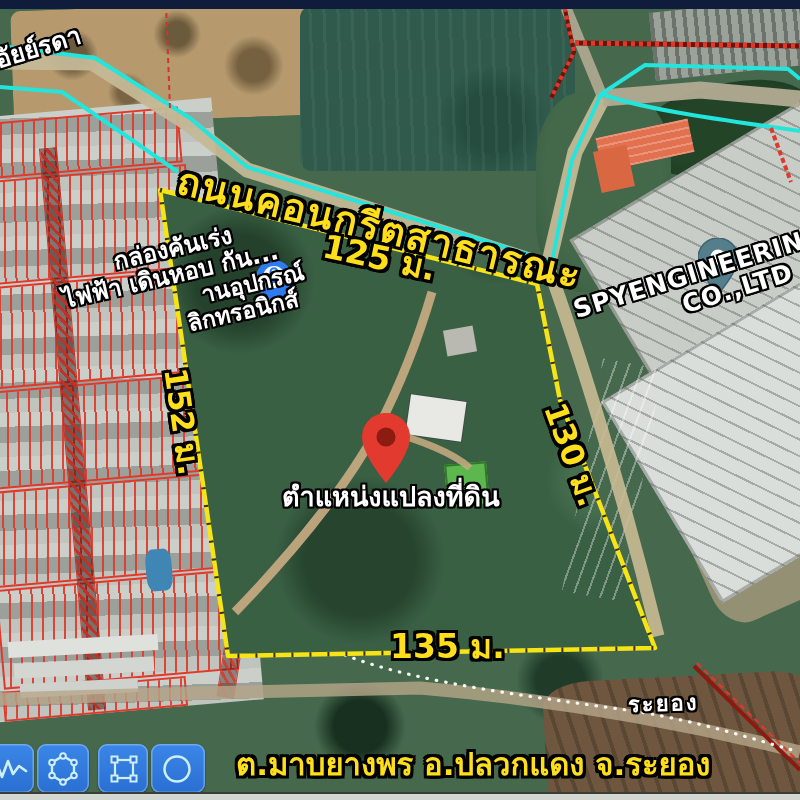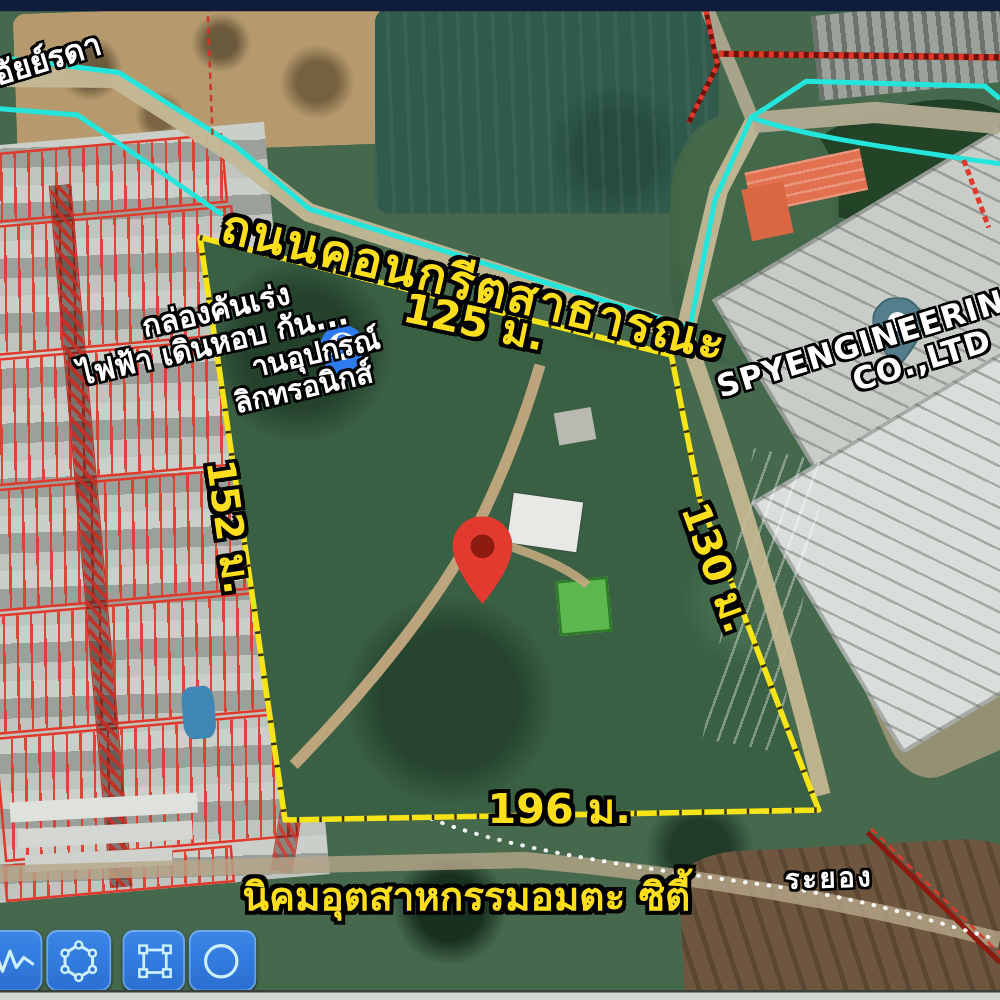--- a/index.html
+++ b/index.html
@@ -150,38 +150,39 @@
     <path d="M24,0 C10.7,0 0,10.7 0,24 C0,42 24,70 24,70 C24,70 48,42 48,24 C48,10.7 37.3,0 24,0 Z" fill="#e23a2e"></path>
     <circle cx="24" cy="24" r="9.5" fill="#8c1b11"></circle>
   </svg>
 
   <div class="lbl white o2" style="left:-6px;top:34px;font-size:25px;transform:rotate(-17deg);">อัยย์รดา</div>
 
   <div class="lbl yellow o3" style="left:178px;top:160px;font-size:38px;transform:rotate(13.5deg);transform-origin:0 50%;letter-spacing:2px;">ถนนคอนกรีตสาธารณะ</div>
   <div class="lbl yellow o3" style="left:322px;top:240px;font-size:33px;transform:rotate(12deg);">125 ม.</div>
   <div class="lbl yellow o3" style="left:128px;top:405px;font-size:31px;transform:rotate(82deg);">152 ม.</div>
   <div class="lbl yellow o3" style="left:518px;top:438px;font-size:31px;transform:rotate(70deg);">130 ม.</div>
-  <div class="lbl yellow o3" style="left:390px;top:629px;font-size:33px;">196 ม.</div>
+  <div class="lbl yellow o3" style="left:390px;top:629px;font-size:33px;">135 ม.</div>
 
   <div class="abs" style="left:86px;top:256px;transform:rotate(-13deg);transform-origin:0 0;">
     <div class="lbl white o2" style="position:static;font-size:24px;margin-left:26px;">กล่องคันเร่ง</div>
     <div class="lbl white o2" style="position:static;font-size:24px;margin-left:-32px;">ไฟฟ้า เดินหอบ กัน...</div>
     <div class="lbl white o2" style="position:static;font-size:23px;margin-left:104px;">านอุปกรณ์</div>
     <div class="lbl white o2" style="position:static;font-size:23px;margin-left:84px;">ลิกทรอนิกส์</div>
   </div>
 
+  <div class="lbl white o2" style="left:282px;top:482px;font-size:27px;">ตำแหน่งแปลงที่ดิน</div>
 
   <div class="abs" style="left:578px;top:296px;transform:rotate(-17deg);transform-origin:0 50%;text-align:right;width:220px;">
     <div class="lbl white o2" style="position:static;font-size:25px;letter-spacing:1px;">SPYENGINEERING</div>
     <div class="lbl white o2" style="position:static;font-size:25px;letter-spacing:1px;">CO.,LTD</div>
   </div>
 
   <div class="lbl white o2" style="left:628px;top:692px;font-size:22px;letter-spacing:2px;transform:rotate(-2deg);">ระยอง</div>
 
-  <div class="lbl yellow o3" style="left:194px;top:702px;font-size:31px;">นิคมอุตสาหกรรมอมตะ ซิตี้</div>
+  <div class="lbl yellow o3" style="left:236px;top:748px;font-size:31px;">ต.มาบยางพร อ.ปลวกแดง จ.ระยอง</div>
 
   <div class="tool-btn" style="left:-18px;">
     <svg width="40" height="40" viewBox="0 0 40 40">
       <polyline points="2,26 9,15 14,28 20,12 25,25 31,17 38,22" fill="none" stroke="#cdeff8" stroke-width="2.6" stroke-linecap="round" stroke-linejoin="round"></polyline>
     </svg>
   </div>
   <div class="tool-btn" style="left:37px;">
     <svg width="40" height="40" viewBox="0 0 40 40">
       <polygon points="20,7 31,13.5 31,26.5 20,33 9,26.5 9,13.5" fill="none" stroke="#cdeff8" stroke-width="2.4"></polygon>
       <g fill="#2a6fd2" stroke="#cdeff8" stroke-width="2">

